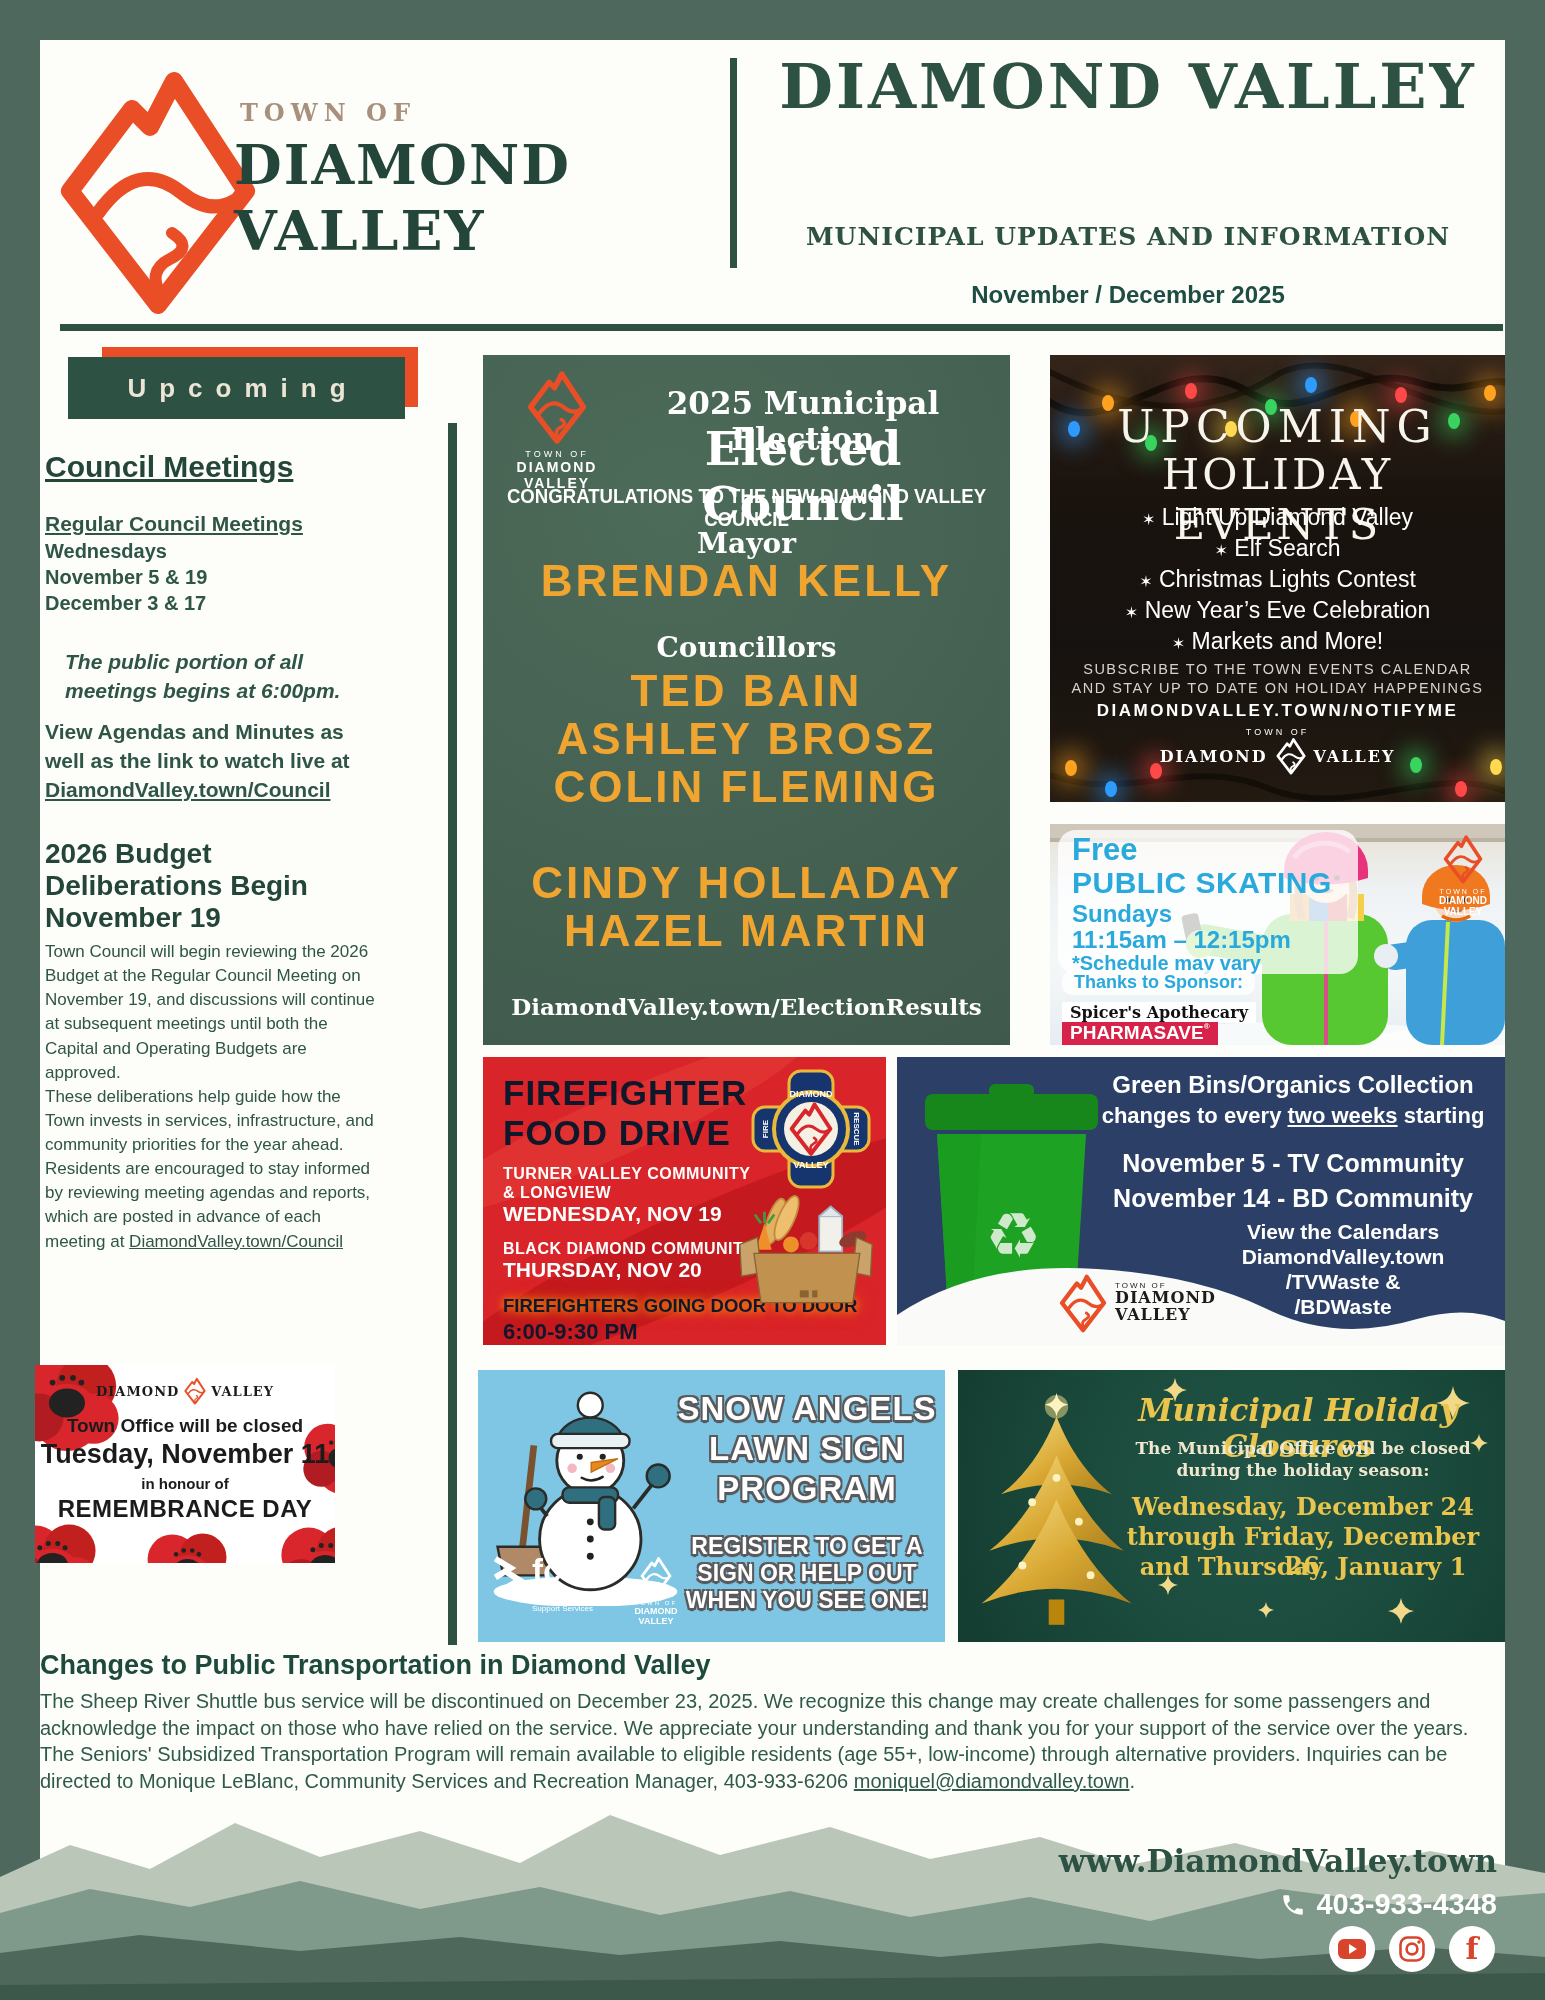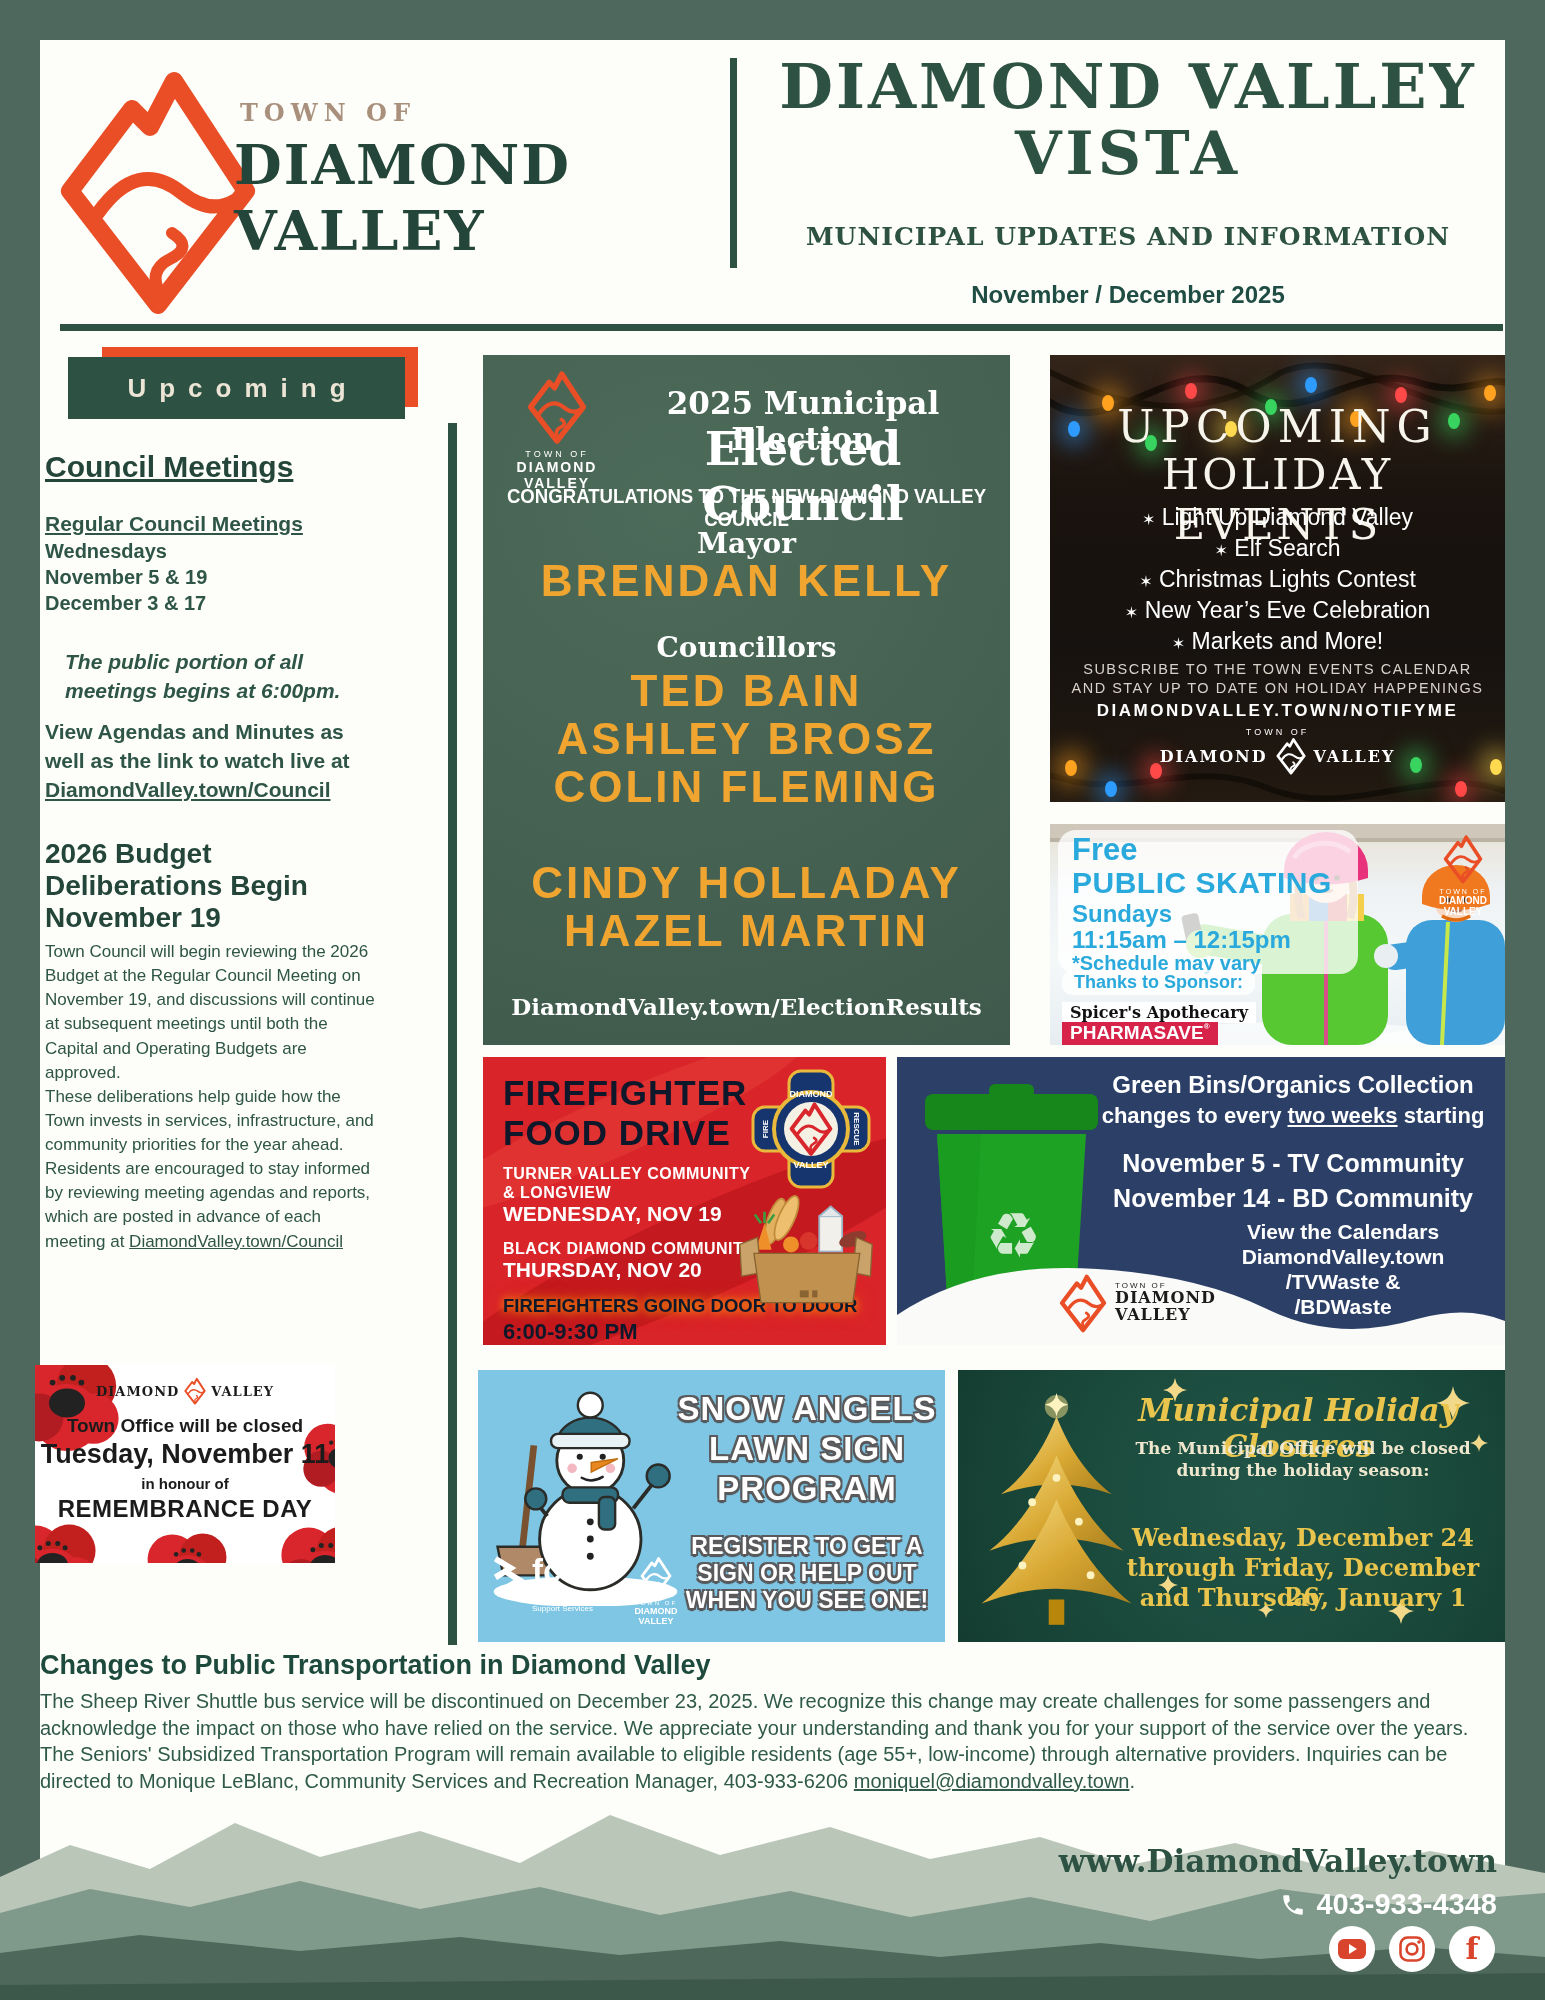--- a/index.html
+++ b/index.html
@@ -45,21 +45,21 @@
   .glow{text-shadow:0 0 9px rgba(255,190,0,.95),0 0 18px rgba(255,120,0,.6);}
   
   #bins{left:897px;top:1057px;width:608px;height:288px;background:#2c4067;overflow:hidden;color:#fff;}
   
   #snow{left:478px;top:1370px;width:467px;height:272px;background:#7ec6e4;overflow:hidden;color:#fff;}
   .stro{font-weight:bold;color:#fff;
     text-shadow:-2px -2px 0 #5a5a5c,2px -2px 0 #5a5a5c,-2px 2px 0 #5a5a5c,2px 2px 0 #5a5a5c,0 3px 1px #4c4c4e;}
   
   #closures{left:958px;top:1370px;width:547px;height:272px;overflow:hidden;color:#e9c54d;
      background:radial-gradient(circle at 55% 45%,#215548,#1a4a3c 55%,#143c30);}
-  .gold{color:#e9c54d;margin-top:31px;}
+  .gold{color:#e9c54d;}
   .cream{color:#efe8cf;}
   
   .soc{width:46px;height:46px;border-radius:50%;background:#fff;display:flex;align-items:center;justify-content:center;}
 </style>
 </head>
 <body>
 
 <svg width="0" height="0" style="position:absolute">
   <defs>
     <g id="dvmark">
@@ -90,21 +90,20 @@
 
   <svg class="ab" style="left:58px;top:52px;width:200px;height:278px;color:#e94e26" viewBox="0 0 100 126">
       <use href="#dvmark"></use>
     </svg>
   <div class="ab serif hdr-townof">TOWN OF</div>
   <div class="ab serif b hdr-d1">DIAMOND</div>
   <div class="ab serif b hdr-d2">VALLEY</div>
   <div class="ab hdr-div"></div>
 
   <div class="ab ttl ctr serif b" style="top:50px;font-size:62px;letter-spacing:3px;white-space:nowrap">DIAMOND VALLEY</div>
-  <div class="ab ttl ctr serif b" style="top:118px;font-size:60px;letter-spacing:4px">VISTA</div>
   <div class="ab ttl ctr serif b" style="top:222px;font-size:25px;letter-spacing:1px">MUNICIPAL UPDATES AND INFORMATION</div>
   <div class="ab ttl ctr b" style="top:281px;font-size:24px;color:#1f4d43">November / December  2025</div>
   <div class="ab rule"></div>
 
   <div class="ab badge-o"></div>
   <div class="ab badge-g">Upcoming</div>
 
   <div class="ab side b u" style="top:450px;font-size:30px;color:#24453a">Council Meetings</div>
   <div class="ab side b u" style="top:512px;font-size:21px">Regular Council Meetings</div>
   <div class="ab side b" style="top:540px;font-size:20px">Wednesdays</div>

